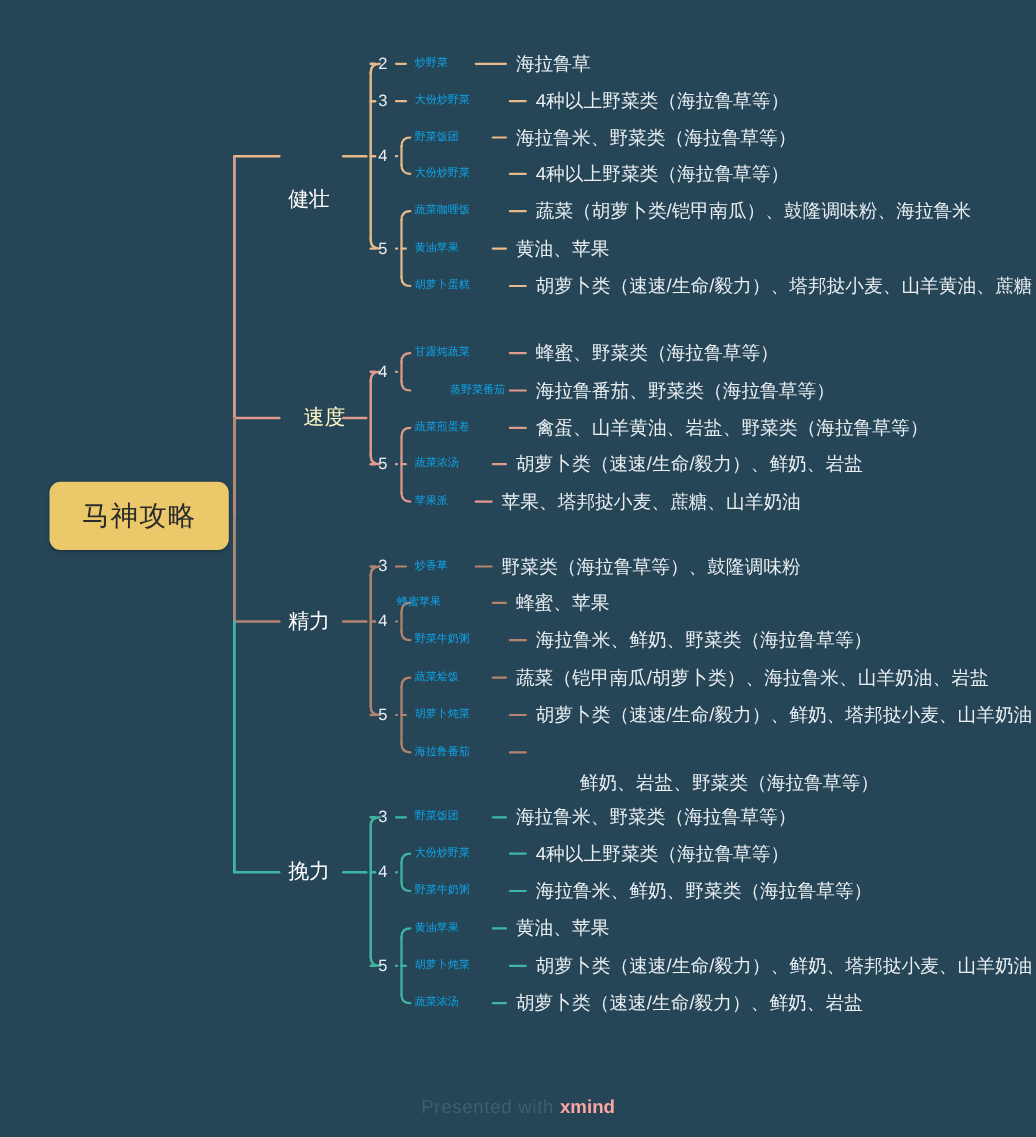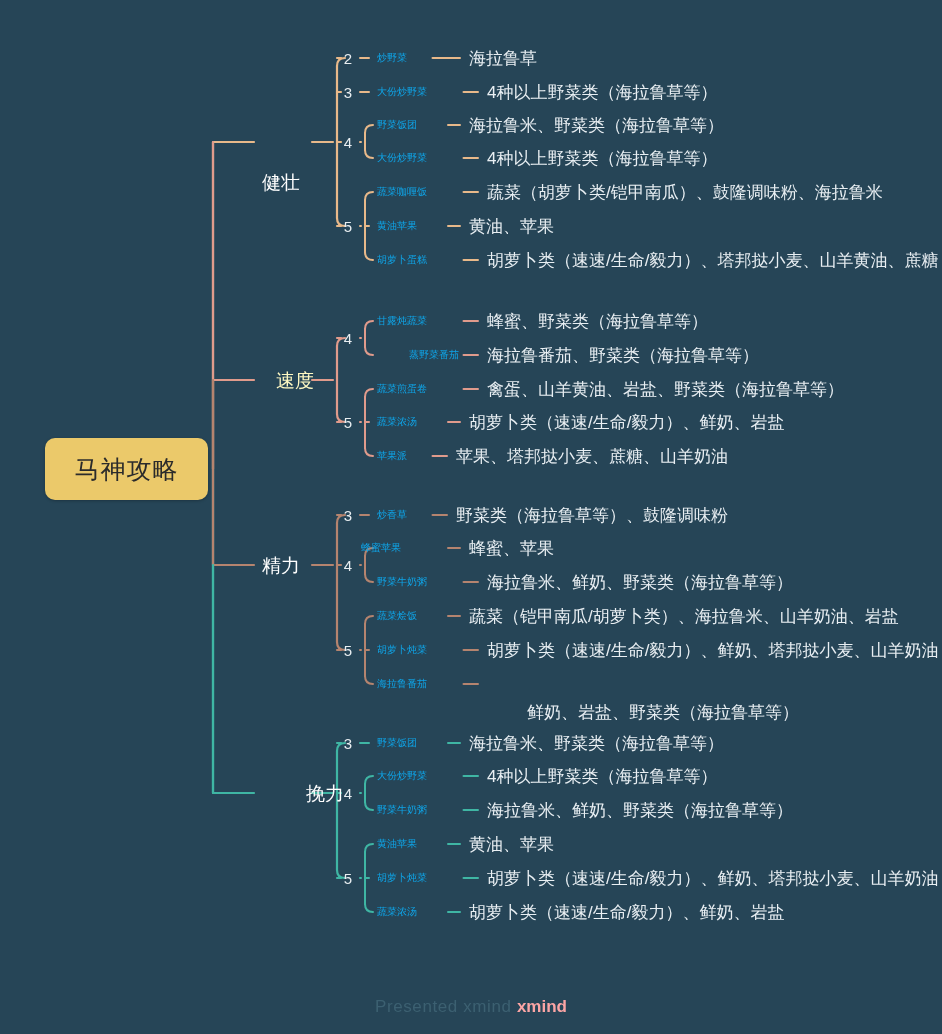--- a/index.html
+++ b/index.html
@@ -197,34 +197,34 @@
       <div class="node ingr" style="left: 469px; top: 548px;">蜂蜜、苹果</div>
       <div class="node dish" style="left: 377px; top: 582px;">野菜牛奶粥</div>
       <div class="node ingr" style="left: 487px; top: 582px;">海拉鲁米、鲜奶、野菜类（海拉鲁草等）</div>
       <div class="node level-num" style="left: 348px; top: 650px; color: rgb(232, 238, 241);">5</div>
       <div class="node dish" style="left: 377px; top: 616px;">蔬菜烩饭</div>
       <div class="node ingr" style="left: 469px; top: 616px;">蔬菜（铠甲南瓜/胡萝卜类）、海拉鲁米、山羊奶油、岩盐</div>
       <div class="node dish" style="left: 377px; top: 650px;">胡萝卜炖菜</div>
       <div class="node ingr" style="left: 487px; top: 650px;">胡萝卜类（速速/生命/毅力）、鲜奶、塔邦挞小麦、山羊奶油</div>
       <div class="node dish" style="left: 377px; top: 684px;">海拉鲁番茄</div>
       <div class="node ingr" style="left: 487px; top: 712px; margin-left: 40px;">鲜奶、岩盐、野菜类（海拉鲁草等）</div>
-      <div class="node branch-label" style="left: 262px; top: 793px; color: rgb(255, 255, 255); margin-left: 44px;">挽力</div>
+      <div class="node branch-label" style="left: 262px; top: 793px; color: rgb(255, 255, 255);">挽力</div>
       <div class="node level-num" style="left: 348px; top: 743px; color: rgb(232, 238, 241);">3</div>
       <div class="node dish" style="left: 377px; top: 743px;">野菜饭团</div>
       <div class="node ingr" style="left: 469px; top: 743px;">海拉鲁米、野菜类（海拉鲁草等）</div>
       <div class="node level-num" style="left: 348px; top: 793px; color: rgb(232, 238, 241);">4</div>
       <div class="node dish" style="left: 377px; top: 776px;">大份炒野菜</div>
       <div class="node ingr" style="left: 487px; top: 776px;">4种以上野菜类（海拉鲁草等）</div>
       <div class="node dish" style="left: 377px; top: 810px;">野菜牛奶粥</div>
       <div class="node ingr" style="left: 487px; top: 810px;">海拉鲁米、鲜奶、野菜类（海拉鲁草等）</div>
       <div class="node level-num" style="left: 348px; top: 878px; color: rgb(232, 238, 241);">5</div>
       <div class="node dish" style="left: 377px; top: 844px;">黄油苹果</div>
       <div class="node ingr" style="left: 469px; top: 844px;">黄油、苹果</div>
       <div class="node dish" style="left: 377px; top: 878px;">胡萝卜炖菜</div>
       <div class="node ingr" style="left: 487px; top: 878px;">胡萝卜类（速速/生命/毅力）、鲜奶、塔邦挞小麦、山羊奶油</div>
       <div class="node dish" style="left: 377px; top: 912px;">蔬菜浓汤</div>
       <div class="node ingr" style="left: 469px; top: 912px;">胡萝卜类（速速/生命/毅力）、鲜奶、岩盐</div>
     </div>
 
   <div class="footer">
-    <span>Presented xmind </span><b>xmind</b>
+    <span>Presented with </span><b>xmind</b>
   </div>
 </div>
 
 </body></html>

